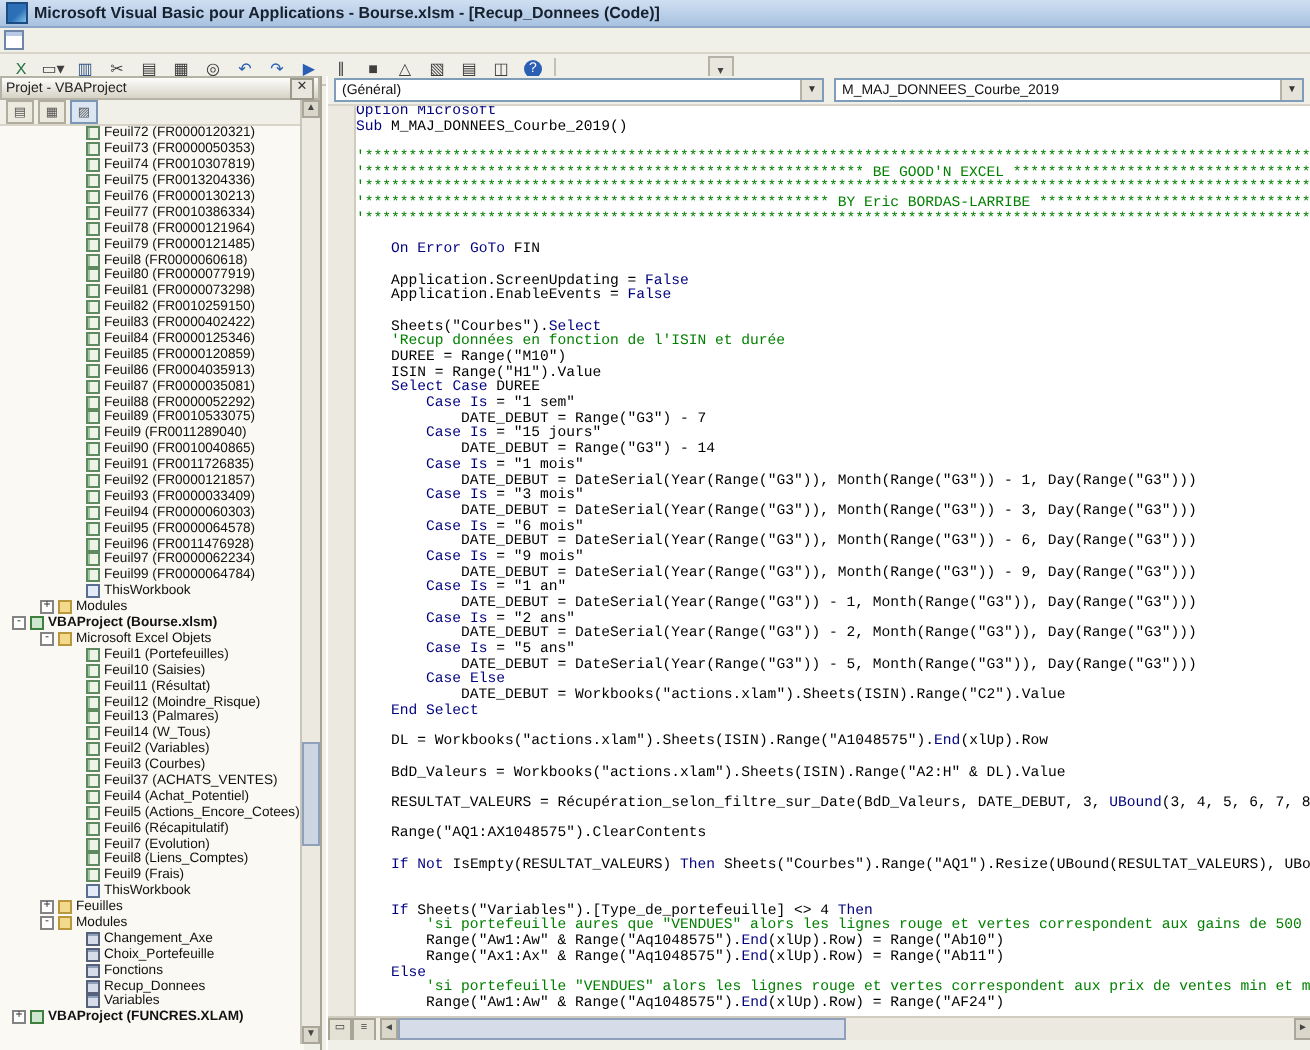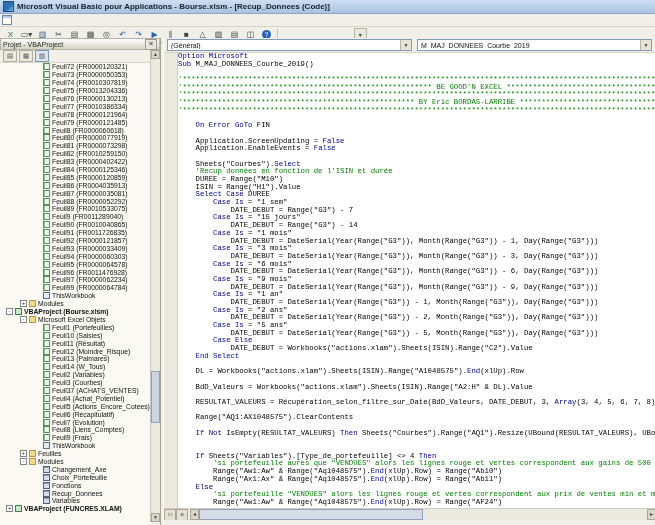--- a/index.html
+++ b/index.html
@@ -546,21 +546,21 @@
       <div class="code-line">        <span class="kw">Case</span> <span class="kw">Is</span> = <span class="str">"5 ans"</span></div>
       <div class="code-line">            DATE_DEBUT = DateSerial(Year(Range(<span class="str">"G3"</span>)) - 5, Month(Range(<span class="str">"G3"</span>)), Day(Range(<span class="str">"G3"</span>)))</div>
       <div class="code-line">        <span class="kw">Case</span> <span class="kw">Else</span></div>
       <div class="code-line">            DATE_DEBUT = Workbooks(<span class="str">"actions.xlam"</span>).Sheets(ISIN).Range(<span class="str">"C2"</span>).Value</div>
       <div class="code-line">    <span class="kw">End</span> <span class="kw">Select</span></div>
       <div class="code-line"></div>
       <div class="code-line">    DL = Workbooks(<span class="str">"actions.xlam"</span>).Sheets(ISIN).Range(<span class="str">"A1048575"</span>).<span class="kw">End</span>(xlUp).Row</div>
       <div class="code-line"></div>
       <div class="code-line">    BdD_Valeurs = Workbooks(<span class="str">"actions.xlam"</span>).Sheets(ISIN).Range(<span class="str">"A2:H"</span> &amp; DL).Value</div>
       <div class="code-line"></div>
-      <div class="code-line">    RESULTAT_VALEURS = Récupération_selon_filtre_sur_Date(BdD_Valeurs, DATE_DEBUT, 3, <span class="kw">Array</span>(3, 4, 5, 6, 7, 8))</div>
+      <div class="code-line">    RESULTAT_VALEURS = Récupération_selon_filtre_sur_Date(BdD_Valeurs, DATE_DEBUT, 3, <span class="kw">UBound</span>(3, 4, 5, 6, 7, 8))</div>
       <div class="code-line"></div>
       <div class="code-line">    Range(<span class="str">"AQ1:AX1048575"</span>).ClearContents</div>
       <div class="code-line"></div>
       <div class="code-line">    <span class="kw">If</span> <span class="kw">Not</span> IsEmpty(RESULTAT_VALEURS) <span class="kw">Then</span> Sheets(<span class="str">"Courbes"</span>).Range(<span class="str">"AQ1"</span>).Resize(UBound(RESULTAT_VALEURS), UBound(RESU</div>
       <div class="code-line"></div>
       <div class="code-line"></div>
       <div class="code-line">    <span class="kw">If</span> Sheets(<span class="str">"Variables"</span>).[Type_de_portefeuille] &lt;&gt; 4 <span class="kw">Then</span></div>
       <div class="code-line"><span class="cmt">        'si portefeuille aures que "VENDUES" alors les lignes rouge et vertes correspondent aux gains de 500 et 1000 €</span></div>
       <div class="code-line">        Range(<span class="str">"Aw1:Aw"</span> &amp; Range(<span class="str">"Aq1048575"</span>).<span class="kw">End</span>(xlUp).Row) = Range(<span class="str">"Ab10"</span>)</div>
       <div class="code-line">        Range(<span class="str">"Ax1:Ax"</span> &amp; Range(<span class="str">"Aq1048575"</span>).<span class="kw">End</span>(xlUp).Row) = Range(<span class="str">"Ab11"</span>)</div>

